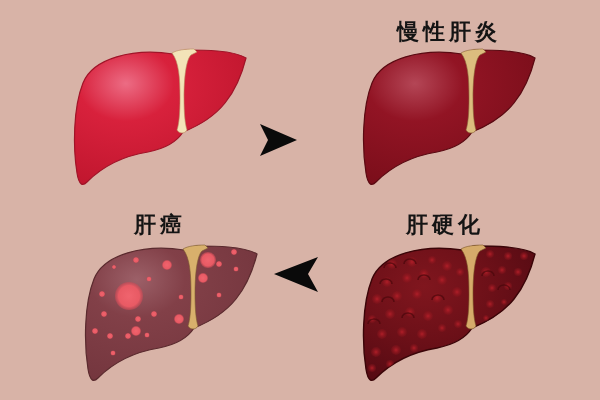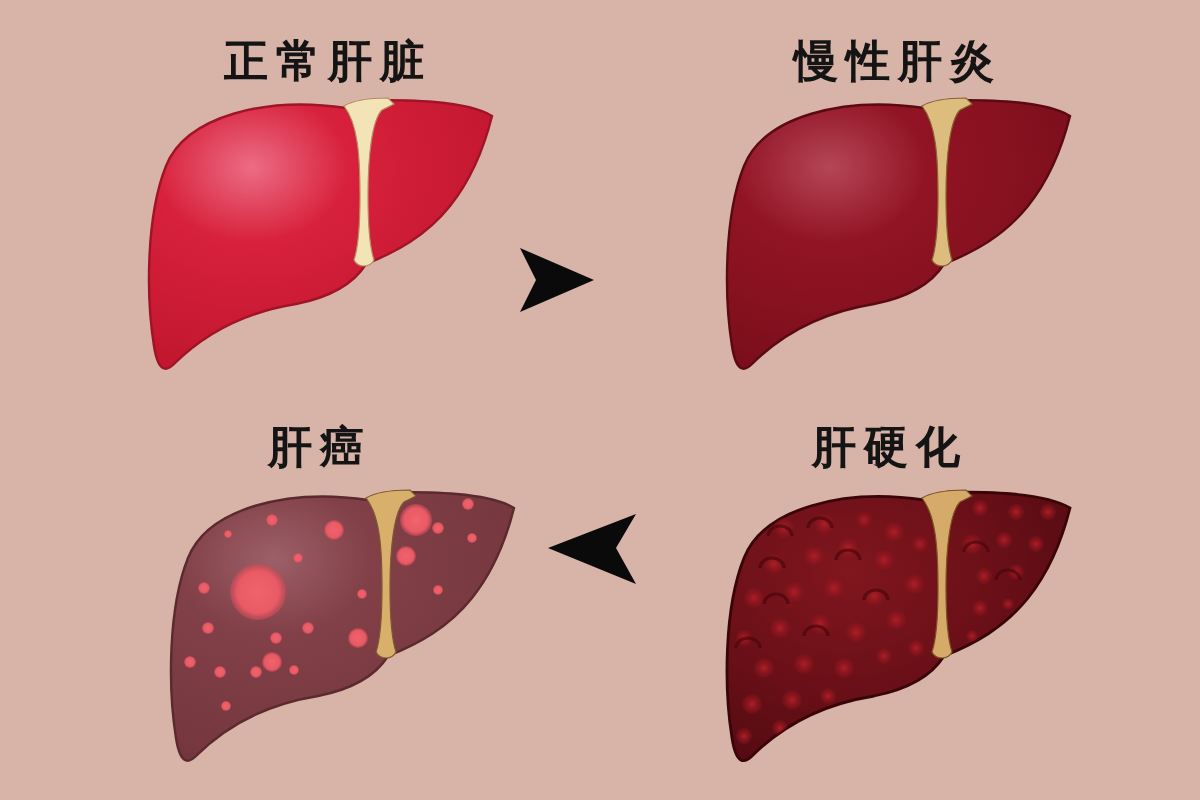--- a/index.html
+++ b/index.html
@@ -167,18 +167,17 @@
         </g>
       </g>
       <use href="#ligShape" fill="#d8b06c" stroke="#7c5a30" stroke-width="0.6"></use>
     </g>
 
     <path d="M260,124 L297,140 L260,156 L268,140 Z" fill="#0a0a0a"></path>
 
     <path d="M274,274 L318,257 L308,274 L318,292 Z" fill="#0a0a0a"></path>
   </svg>
 
-  <div class="title" style="left:112px; top:18px;">正常肝脏</div>
   <div class="title" style="left:406px; top:211px;">肝硬化</div>
   <div class="title" style="left:397px; top:18px;">慢性肝炎</div>
   <div class="title" style="left:134px; top:211px;">肝癌</div>
 
 </div>
 
 </body></html>

